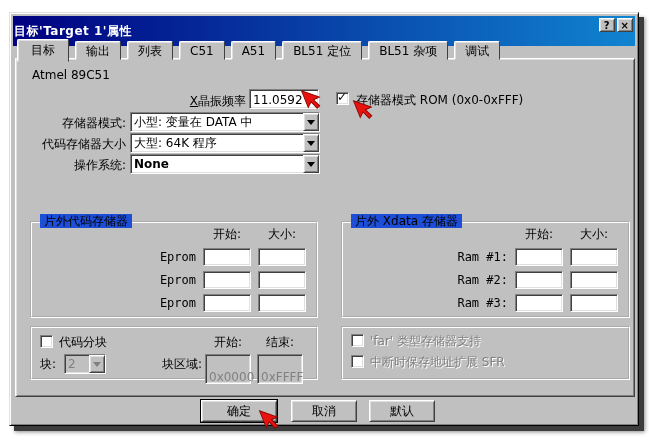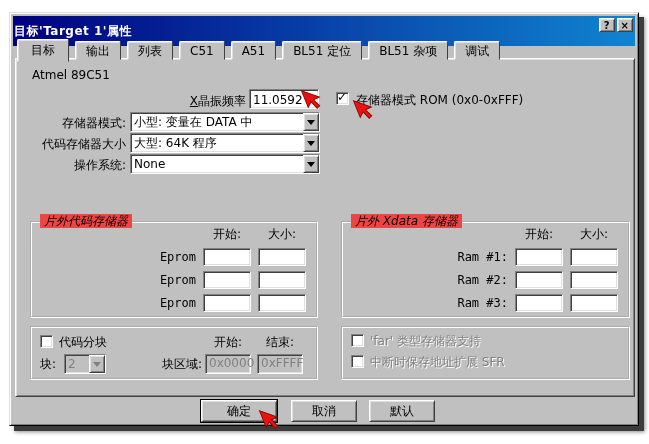--- a/index.html
+++ b/index.html
@@ -81,29 +81,29 @@
 
   .checkbox {
     position:absolute; width:13px; height:13px; background:#fff;
     border:1px solid; border-color:#808080 #ffffff #ffffff #808080;
     box-shadow: inset 1px 1px 0 #404040, inset -1px -1px 0 #dfdfdf;
   }
   .checkbox .mark { display:none; position:absolute; left:0px; top:-3px; font-size:12px; font-weight:bold; color:#000; }
   .checkbox.on .mark { display:block; }
 
   .groupbox { position:absolute; border:2px groove #ffffff; }
-  .gtitle { position:absolute; top:-9px; left:8px; background:#ef4444; padding:0 4px; line-height:14px; white-space:nowrap;font-style:italic; }
+  .gtitle { position:absolute; top:-9px; left:8px; background:#1d4ed8; padding:0 4px; line-height:14px; white-space:nowrap; }
 
   .memgrid { position:absolute; right:10px; top:3px; display:grid;
     grid-template-columns:auto 48px 48px; gap:5px 7px; align-items:center; }
   .memgrid .hdr { text-align:center; }
   .memgrid .rlabel { text-align:center; font-family:"DejaVu Sans Mono","DejaVu Sans",monospace; font-size:12px; }
   .memgrid input.field { width:48px; height:18px; }
 
-  .dfield { height:20px; line-height:16px; padding:0 3px; background:#c0c0c0; color:#808080;
+  .dfield { height:26px; line-height:16px; padding:14px 3px; background:#c0c0c0; color:#808080;
     border:1px solid; border-color:#808080 #ffffff #ffffff #808080;
     box-shadow: inset 1px 1px 0 #404040, inset -1px -1px 0 #dfdfdf; }
 
   .btn {
     position:absolute; height:22px; background:#c0c0c0; text-align:center; line-height:20px;
     border:1px solid; border-color:#ffffff #404040 #404040 #ffffff;
     box-shadow: inset 1px 1px 0 #dfdfdf, inset -1px -1px 0 #808080;
     cursor:default;
   }
   .btn.default { box-shadow: inset 1px 1px 0 #dfdfdf, inset -1px -1px 0 #808080, 0 0 0 1px #000; }
@@ -162,21 +162,21 @@
 
       <div class="abs r" style="left:0px; top:77px; width:110px;">代码存储器大小</div>
       <div class="combo" style="left:114px; top:74px; width:190px;">
         <span class="ctext">大型: 64K 程序</span>
         <span class="cbtn">
             <span class="tri"></span>
           </span>
       </div>
 
       <div class="abs r" style="left:0px; top:98px; width:110px;">操作系统:</div>
-      <div class="combo" style="left:114px; top:95px; width:190px;">
+      <div class="combo" style="left:114px; top:95px; width:190px;font-weight:bold;">
         <span class="ctext">None</span>
         <span class="cbtn">
             <span class="tri"></span>
           </span>
       </div>
 
       <div class="groupbox" style="left:14px; top:162px; width:288px; height:97px;">
         <span class="gtitle">片外代码存储器</span>
         <div class="memgrid">
           <span></span>

